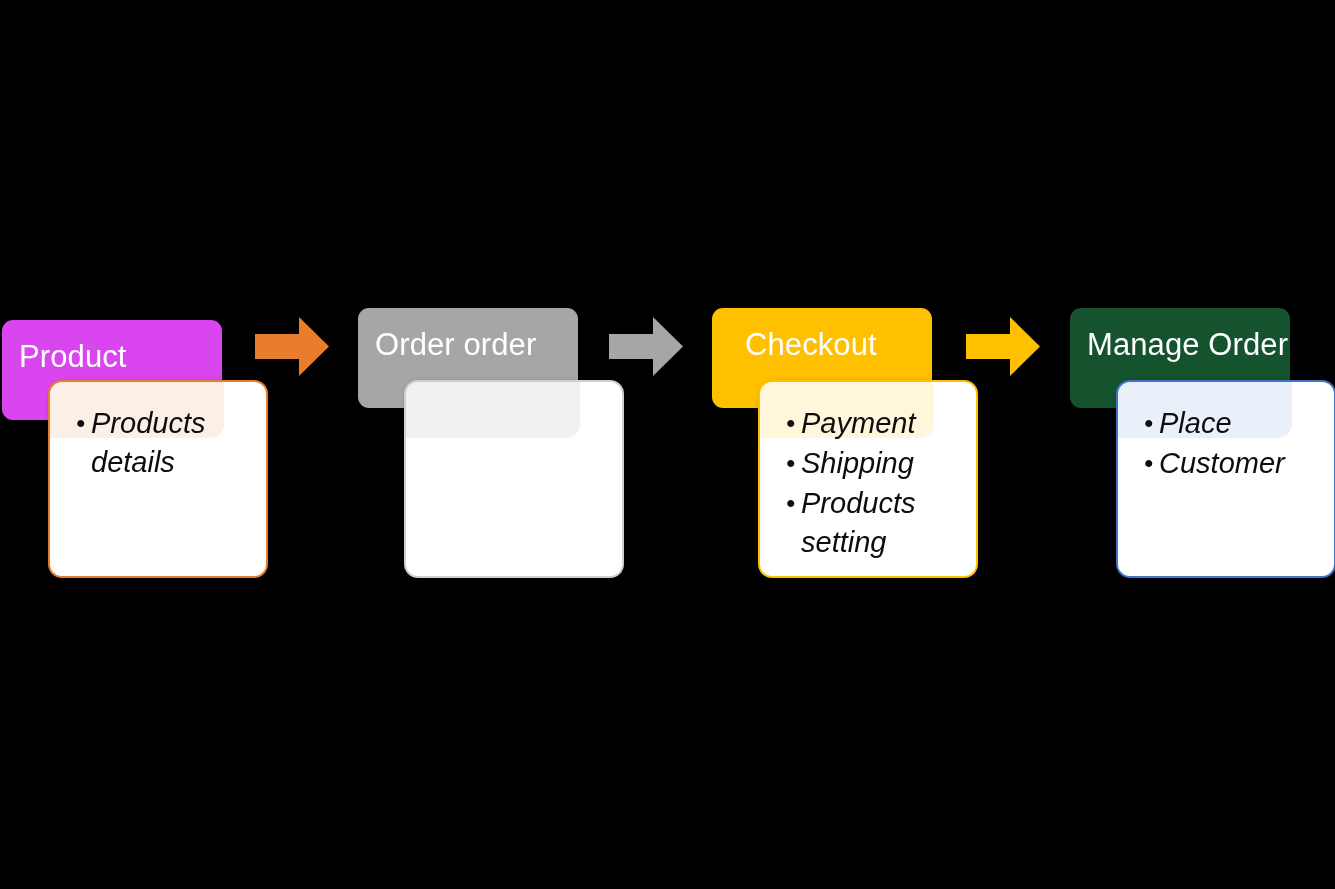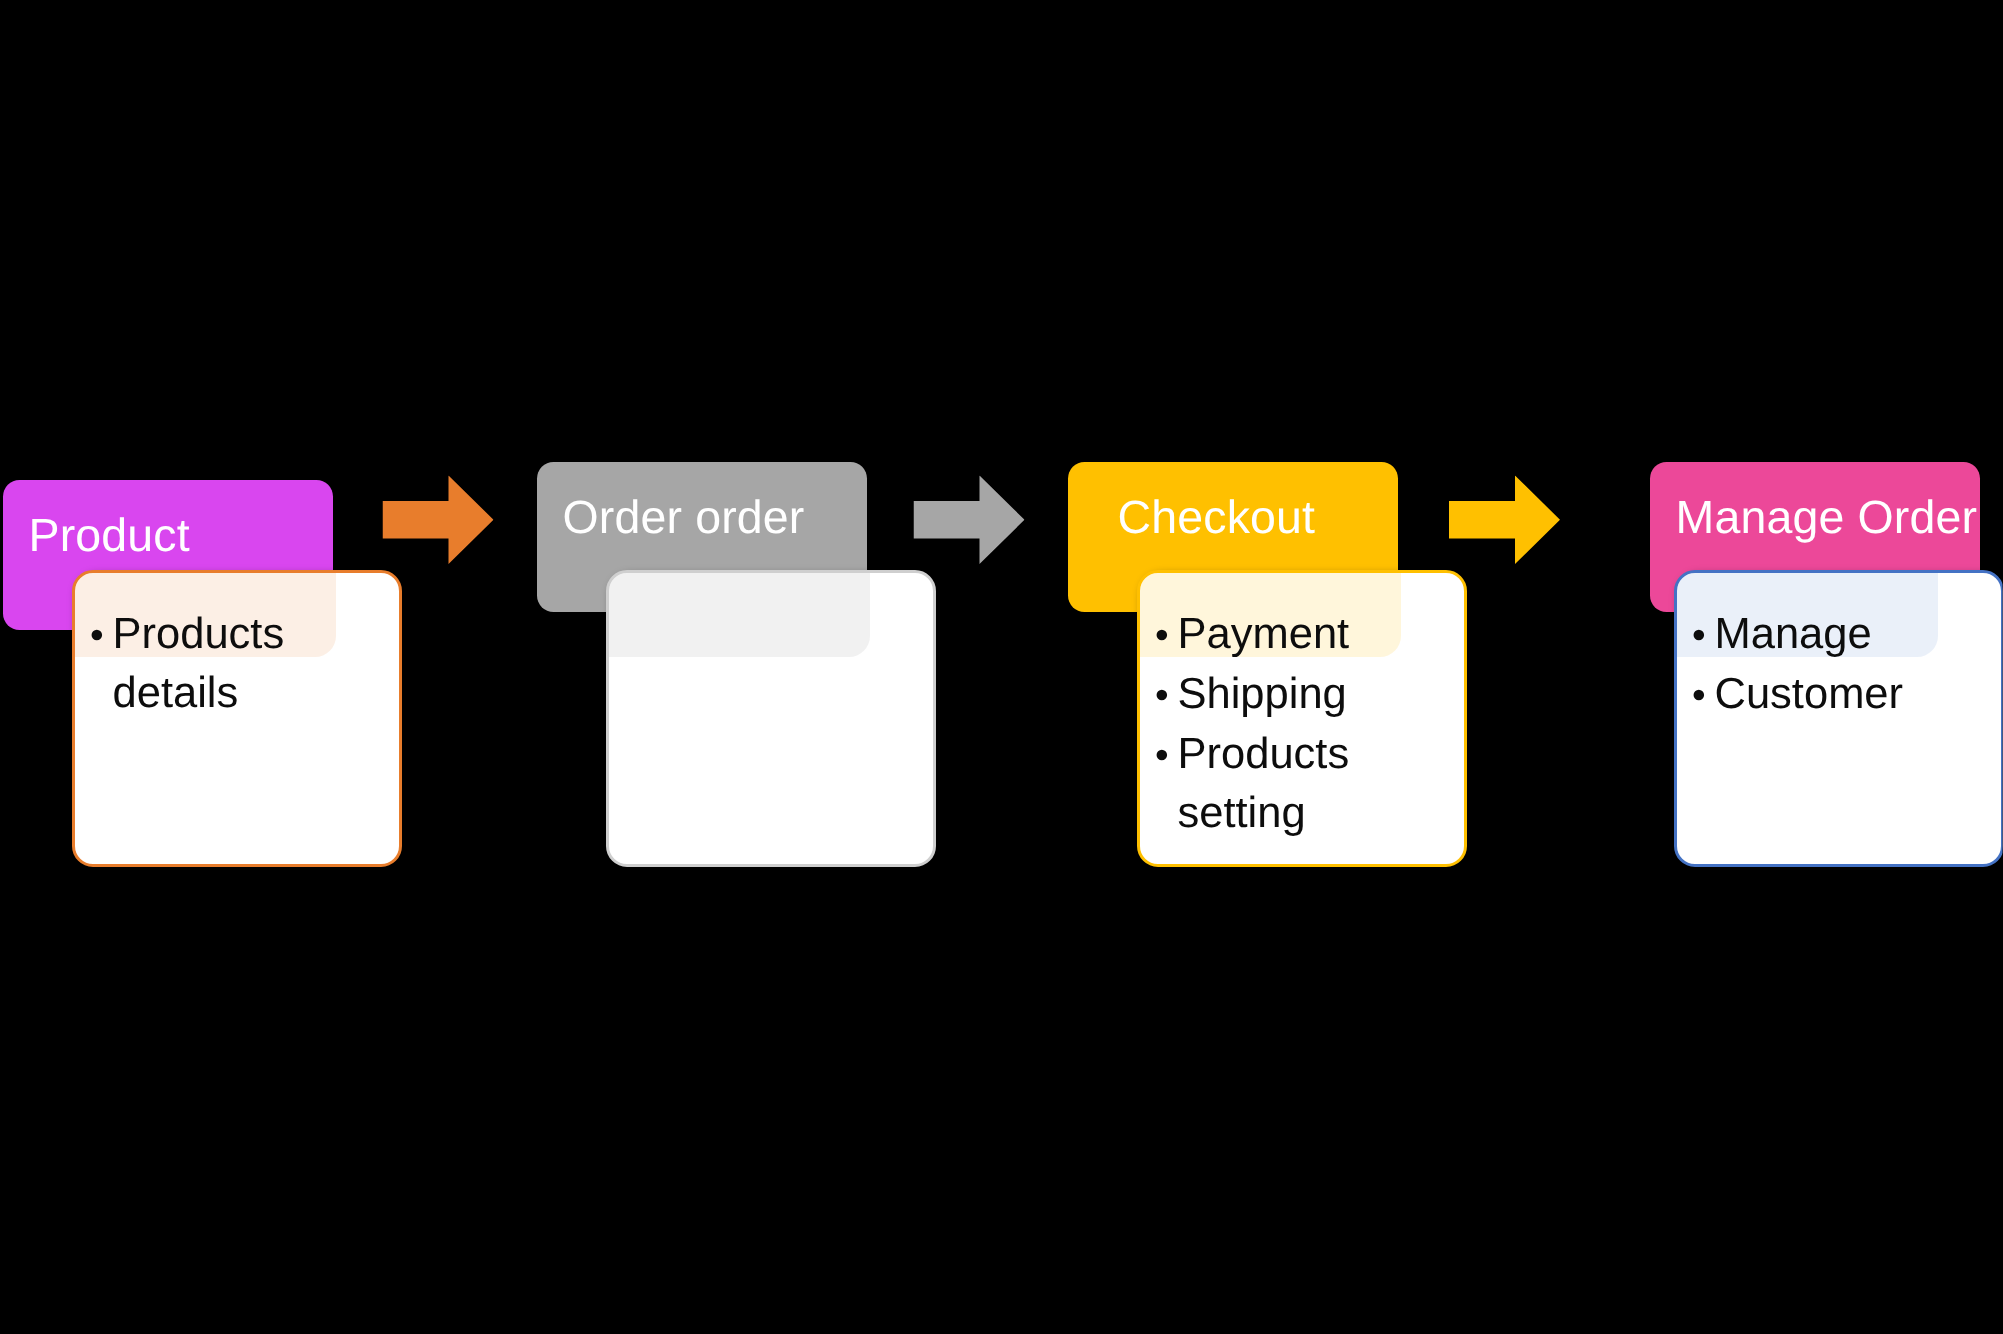--- a/index.html
+++ b/index.html
@@ -72,26 +72,27 @@
     position: absolute;
     left: -2px;
     top: -2px;
     height: 58px;
     border-bottom-right-radius: 14px;
     pointer-events: none;
   }
 
   .bullet-list {
     position: absolute;
-    left: 10px;
+    left: 26px;
     top: 22px;
     right: 6px;
     margin: 0;
     padding: 0;
     list-style: none;
+    font-style: italic;
   }
   .bullet-item {
     position: relative;
     padding-left: 15px;
     font-size: 29px;
     line-height: 39px;
     color: #0d0d0d;
     margin: 0 0 1px 0;
   }
   .bullet-item::before {
@@ -160,24 +161,24 @@
       <div class="content-card" style="border-color: rgb(255, 192, 0);">
         <div class="overlap-tint" style="background: rgba(255, 192, 0, 0.14); width: 176px;"></div>
         <ul class="bullet-list">
           <li class="bullet-item">Payment</li>
           <li class="bullet-item">Shipping</li>
           <li class="bullet-item">Products setting</li>
         </ul>
       </div>
     </div>
     <div class="group" style="left: 1070px;">
-      <div class="header-tile" style="background: #ec4899; margin-left: 30px;">
+      <div class="header-tile" style="background: #14532d;">
         <div class="header-label" style="color: rgb(255, 255, 255);">Manage Order</div>
       </div>
       <div class="content-card" style="border-color: rgb(68, 114, 196);">
         <div class="overlap-tint" style="background: rgba(68, 114, 196, 0.11); width: 176px;"></div>
         <ul class="bullet-list">
-          <li class="bullet-item">Manage</li>
+          <li class="bullet-item">Place</li>
           <li class="bullet-item">Customer</li>
         </ul>
       </div>
     </div>
   </div>
 
 </body></html>

